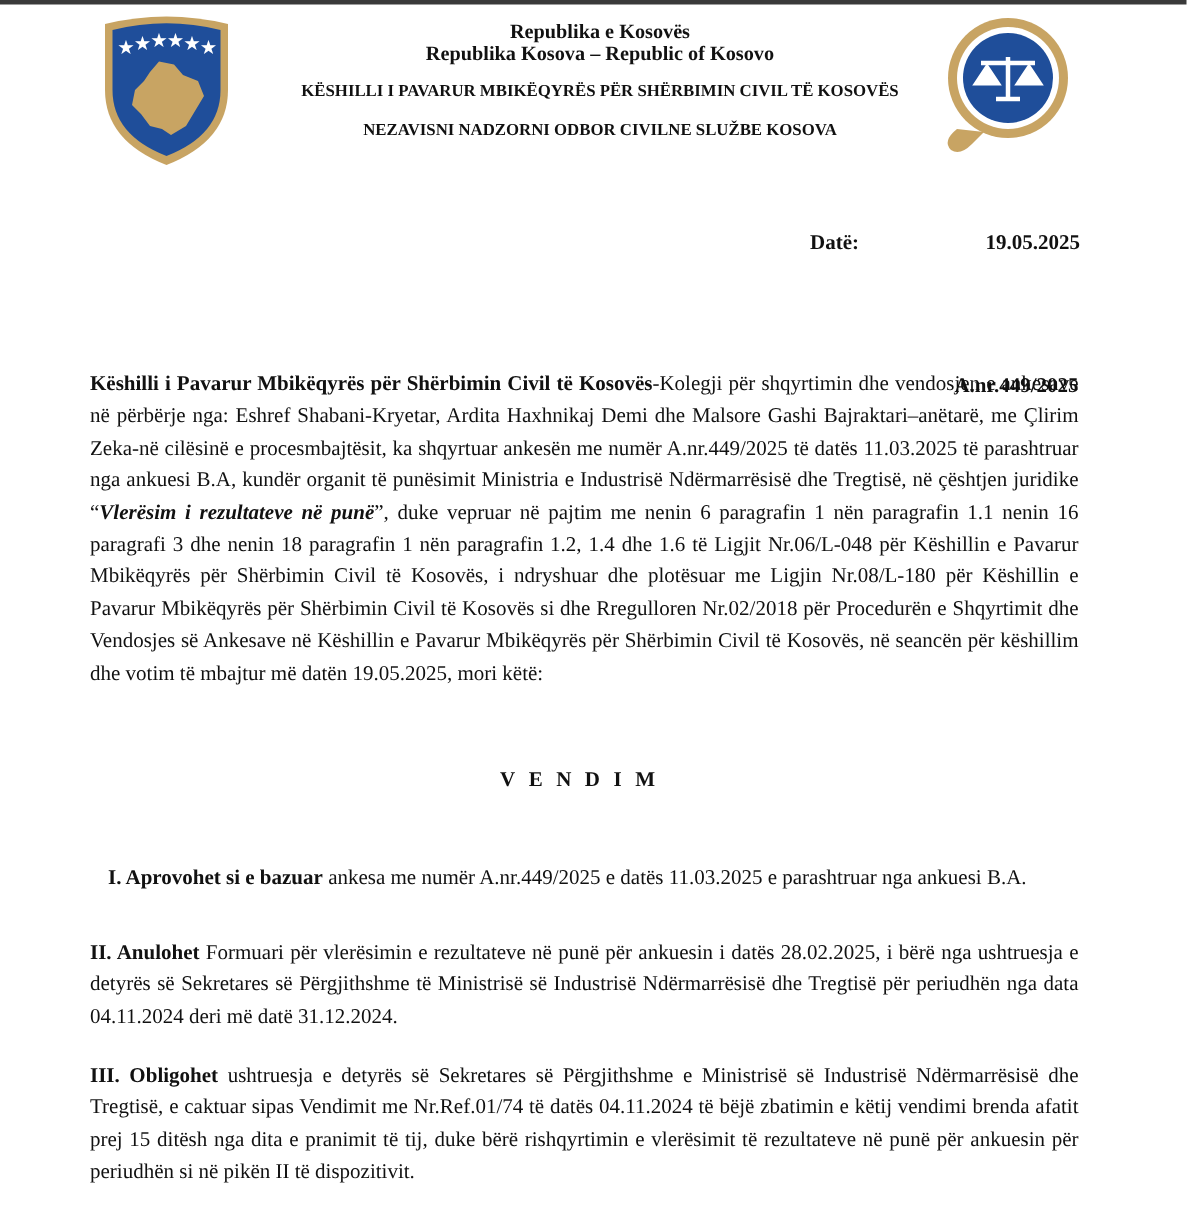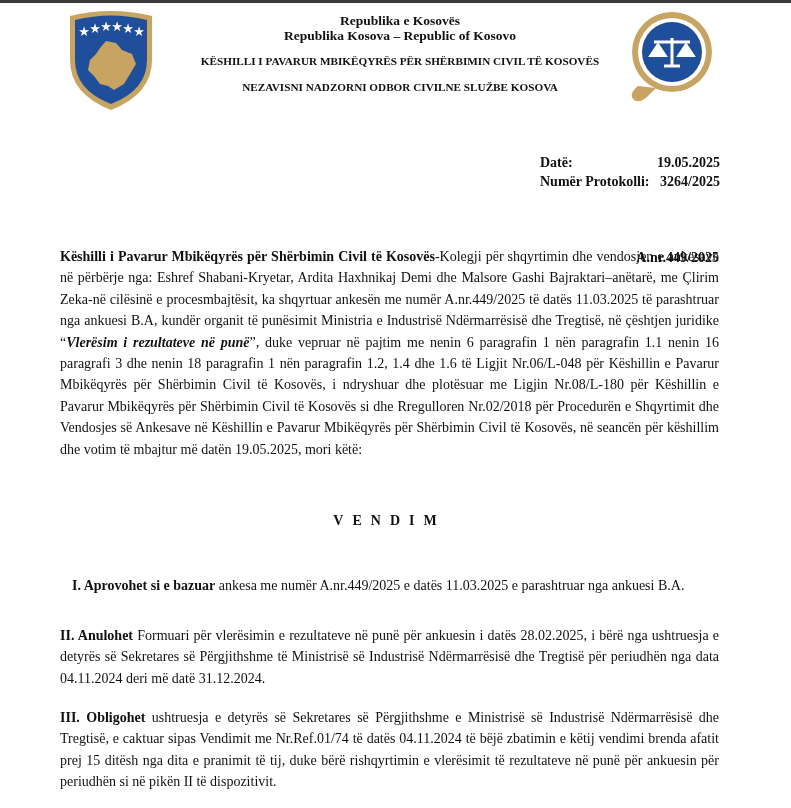--- a/index.html
+++ b/index.html
@@ -67,24 +67,20 @@
       <path d="M50 48 L58 36 L66 48 Z" stroke-width="2"></path>
     </g>
   </svg>
 </div>
 
 <div class="meta">
   <div class="meta-row">
     <span>Datë:</span>
     <span>19.05.2025</span>
   </div>
-  <div class="meta-row">
-    <span>Numër Protokolli:</span>
-    <span>3264/2025</span>
-  </div>
 </div>
 <div class="ref">A.nr.449/2025</div>
 
 <p class="para intro" style="margin:0"><b>Këshilli i Pavarur Mbikëqyrës për Shërbimin Civil të Kosovës</b><span>-Kolegji për shqyrtimin dhe vendosjen e ankesave në përbërje nga: Eshref Shabani-Kryetar, Ardita Haxhnikaj Demi dhe Malsore Gashi Bajraktari–anëtarë, me Çlirim Zeka-në cilësinë e procesmbajtësit, ka shqyrtuar ankesën me numër A.nr.449/2025 të datës 11.03.2025 të parashtruar nga ankuesi B.A, kundër organit të punësimit Ministria e Industrisë Ndërmarrësisë dhe Tregtisë, në çështjen juridike “</span><i>Vlerësim i rezultateve në punë</i><span>”, duke vepruar në pajtim me nenin 6 paragrafin 1 nën paragrafin 1.1 nenin 16 paragrafi 3 dhe nenin 18 paragrafin 1 nën paragrafin 1.2, 1.4 dhe 1.6 të Ligjit Nr.06/L-048 për Këshillin e Pavarur Mbikëqyrës për Shërbimin Civil të Kosovës, i ndryshuar dhe plotësuar me Ligjin Nr.08/L-180 për Këshillin e Pavarur Mbikëqyrës për Shërbimin Civil të Kosovës si dhe Rregulloren Nr.02/2018 për Procedurën e Shqyrtimit dhe Vendosjes së Ankesave në Këshillin e Pavarur Mbikëqyrës për Shërbimin Civil të Kosovës, në seancën për këshillim dhe votim të mbajtur më datën 19.05.2025, mori këtë:</span></p>
 
 <div class="title">VENDIM</div>
 
 <p class="para p1" style="margin:12px"><b>I. Aprovohet si e bazuar</b><span> ankesa me numër A.nr.449/2025 e datës 11.03.2025 e parashtruar nga ankuesi B.A.</span></p>
 
 <p class="para p2" style="margin:0"><b>II. Anulohet</b><span> Formuari për vlerësimin e rezultateve në punë për ankuesin i datës 28.02.2025, i bërë nga ushtruesja e detyrës së Sekretares së Përgjithshme të Ministrisë së Industrisë Ndërmarrësisë dhe Tregtisë për periudhën nga data 04.11.2024 deri më datë 31.12.2024.</span></p>

